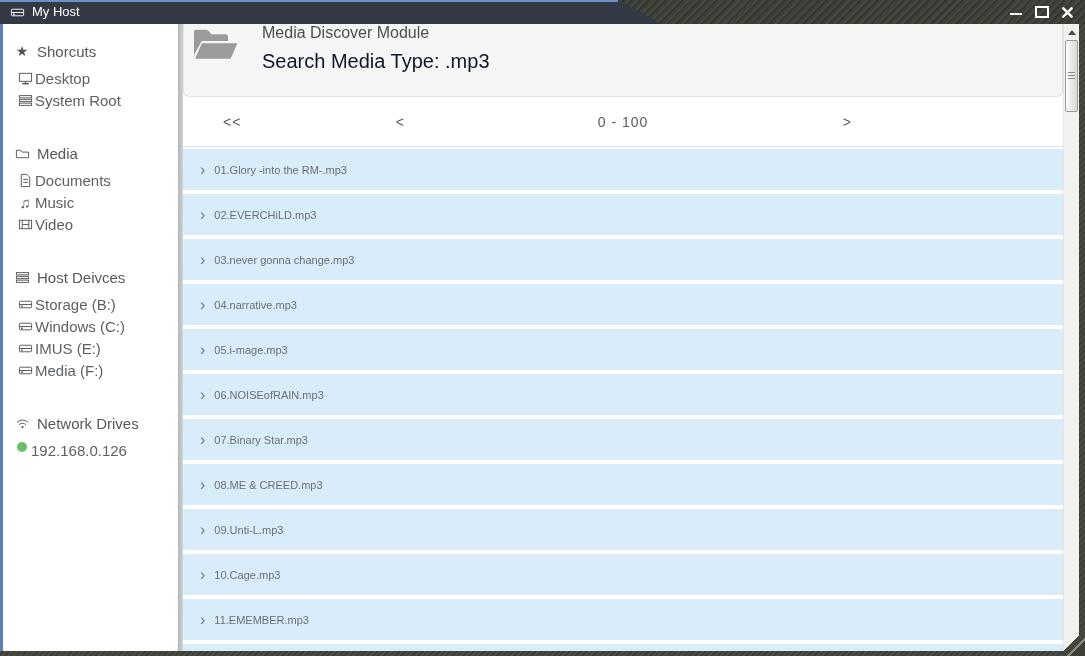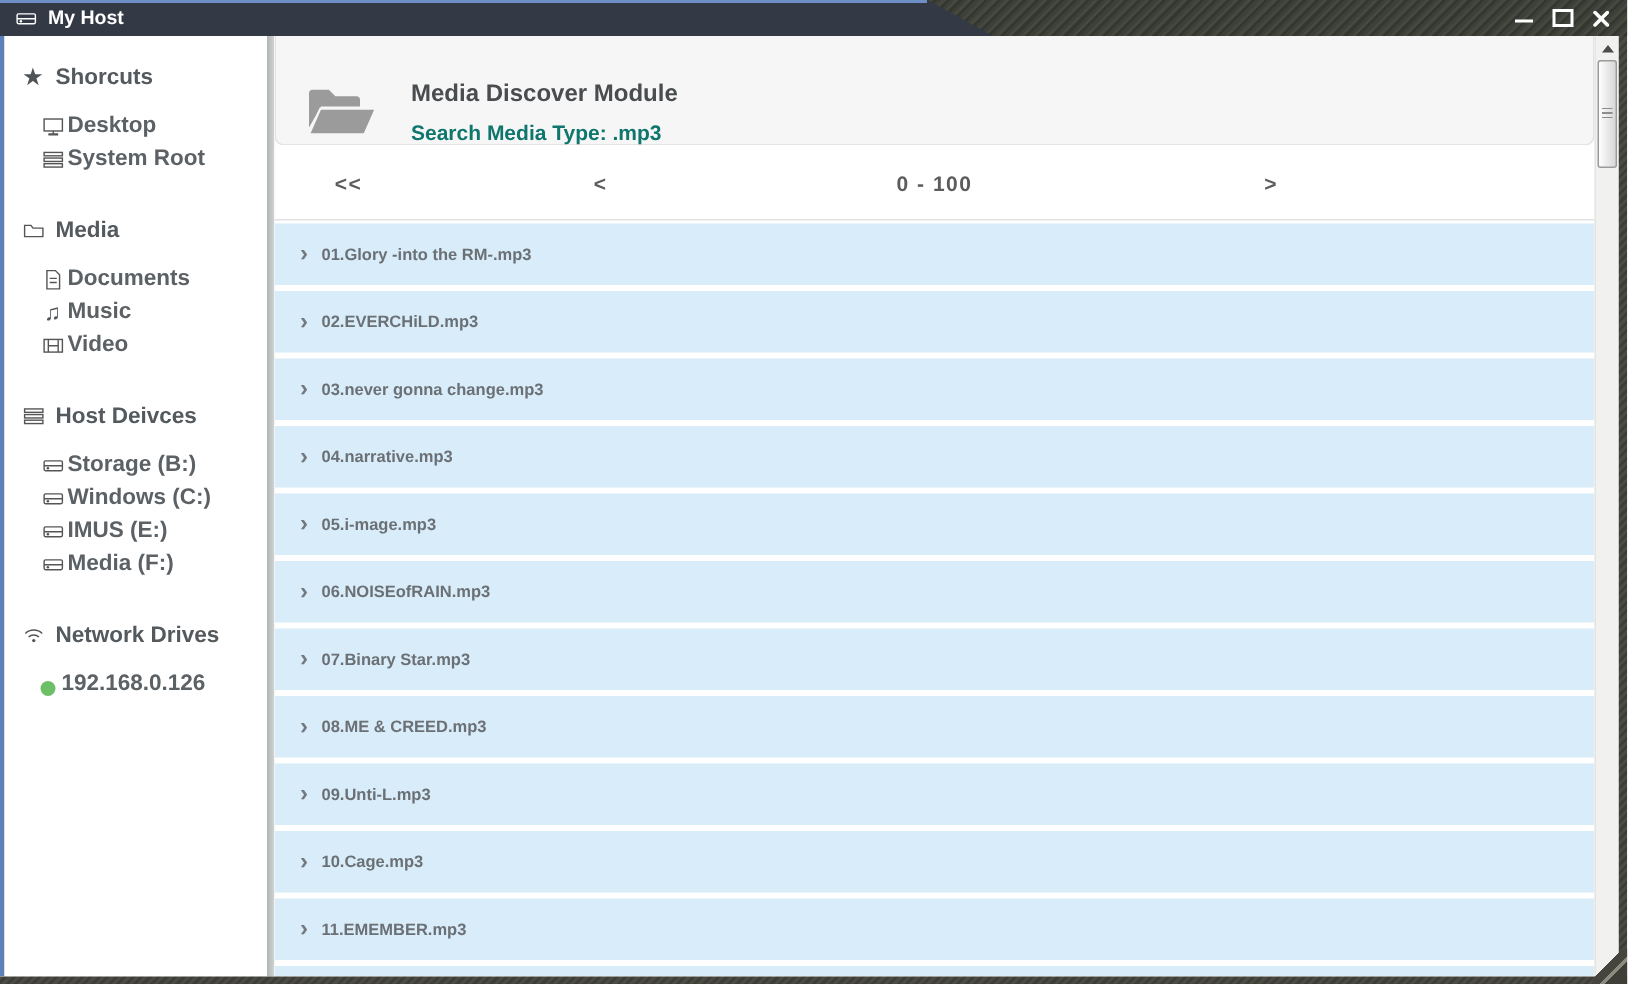--- a/index.html
+++ b/index.html
@@ -1,16 +1,16 @@
 <!DOCTYPE html>
 <html><head>
 <meta charset="utf-8">
 <style>
   html,body{margin:0;padding:0;background:#ffffff;font-family:"Liberation Sans",sans-serif;}
-  .window{position:relative;width:1085px;height:656px;overflow:hidden;background:#fff;font-weight:bold;}
+  .window{position:relative;width:1085px;height:656px;overflow:hidden;background:#fff;}
 
   
   .titlebar{position:absolute;top:0;left:0;right:0;height:24px;background:#333945;overflow:hidden;cursor:default;}
   .titlebar .desktop-texture{position:absolute;inset:0;
     background:repeating-linear-gradient(135deg,#46483f 0 2px,#33372f 2px 4px,#3d4039 4px 6px);
     clip-path:polygon(57% 0,100% 0,100% 100%,61% 100%);}
   .titlebar .accent-strip{position:absolute;top:0;left:0;width:57%;height:2px;background:#6e8fc6;}
   .title-left{position:absolute;left:9px;top:4px;display:flex;align-items:center;gap:7px;}
   .title-text{color:#ffffff;font-size:13px;line-height:16px;}
   .win-controls{position:absolute;right:10px;top:5px;display:flex;align-items:center;gap:11px;}
@@ -24,34 +24,34 @@
   .body{position:absolute;top:24px;left:0;right:0;bottom:5px;display:flex;overflow:hidden;}
   .edge-left{width:3px;background:#5d81b8;}
   .edge-right{width:6px;background:repeating-linear-gradient(135deg,#4b4b44 0 2px,#3e3e38 2px 4px);}
   .divider{width:5px;background:linear-gradient(90deg,#b2b6b6,#d2d4d4);}
 
   
   .sidebar{width:175px;background:#ffffff;padding-top:16px;box-sizing:border-box;overflow:hidden;}
   .side-section{margin-bottom:28px;}
   .side-header{display:flex;align-items:center;height:22px;padding-left:11px;color:#54595d;font-size:15px;gap:7px;}
   .side-items{margin-top:8px;}
-  .side-item{display:flex;align-items:flex-end;height:22px;padding-left:14px;color:#5c6165;font-size:15px;cursor:pointer;margin-left:10px;}
+  .side-item{display:flex;align-items:flex-start;height:22px;padding-left:14px;color:#5c6165;font-size:15px;cursor:pointer;}
   .side-item .icn{margin-right:2px;}
   .icn{width:16px;height:16px;display:inline-flex;align-items:center;justify-content:center;flex:none;}
   .gi{font-size:14px;color:#4f5458;font-style:normal;}
   .dot-online{width:10px;height:10px;border-radius:50%;background:#6cbf66;margin-right:4px;flex:none;}
 
   
   .main{flex:1;display:flex;flex-direction:column;background:#ffffff;overflow:hidden;}
   .header-card{height:73px;box-sizing:border-box;background:#f6f6f7;border:1px solid #e3e3e4;border-top:none;
-    border-radius:0 0 6px 6px;display:flex;align-items:flex-end;padding-left:20px;}
+    border-radius:0 0 6px 6px;display:flex;align-items:flex-start;padding-left:8px;}
   .header-icon{width:48px;height:42px;flex:none;}
   .header-texts{margin-left:22px;}
   .header-title{font-size:16px;color:#4a4d50;}
-  .header-sub{font-size:14px;color:#0f766e;margin-top:8px;}
+  .header-sub{font-size:20px;color:#0f172a;margin-top:8px;}
 
   .pagination{position:relative;height:49px;border-bottom:1px solid #e1e1e1;background:#fff;flex:none;}
   .pg{position:absolute;top:50%;transform:translate(-50%,-50%);font-size:14px;color:#5c5c5c;letter-spacing:1px;}
   .pg.clickable{cursor:pointer;}
   .pg-first{left:5.6%;}
   .pg-prev{left:24.7%;}
   .pg-range{left:50%;}
   .pg-next{left:75.5%;}
 
   .file-list{flex:1;overflow:hidden;padding-top:2px;}

